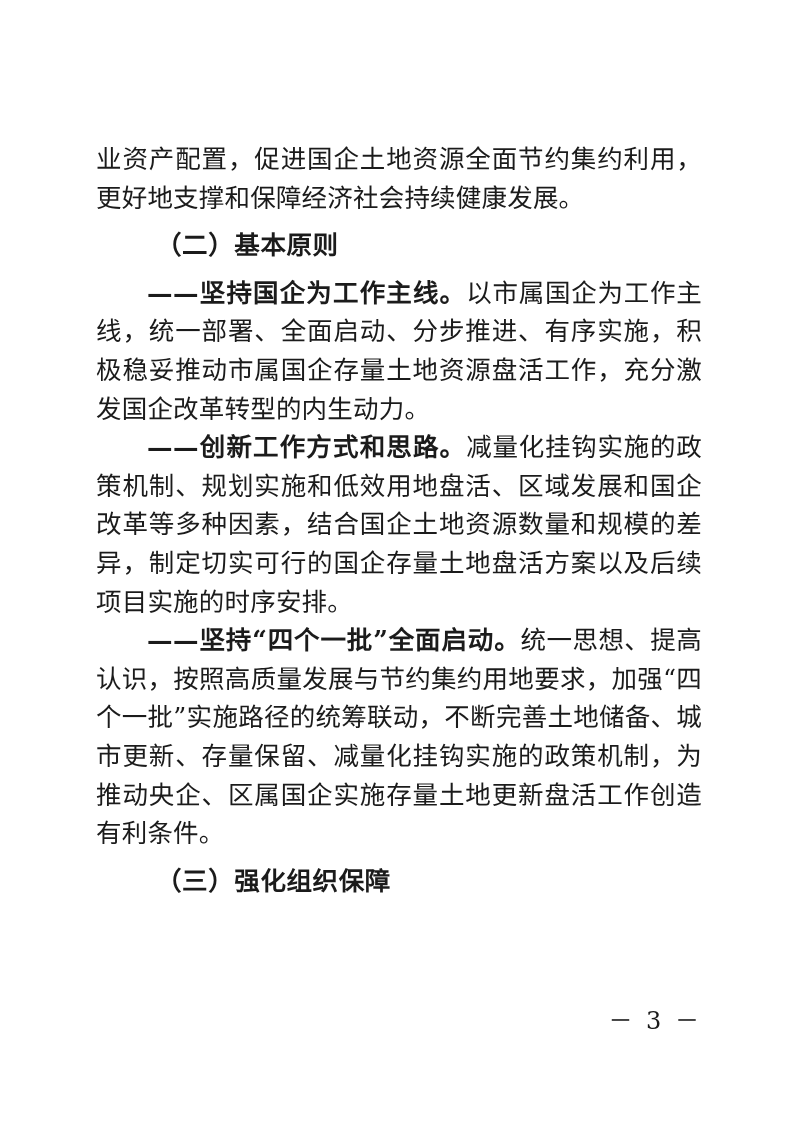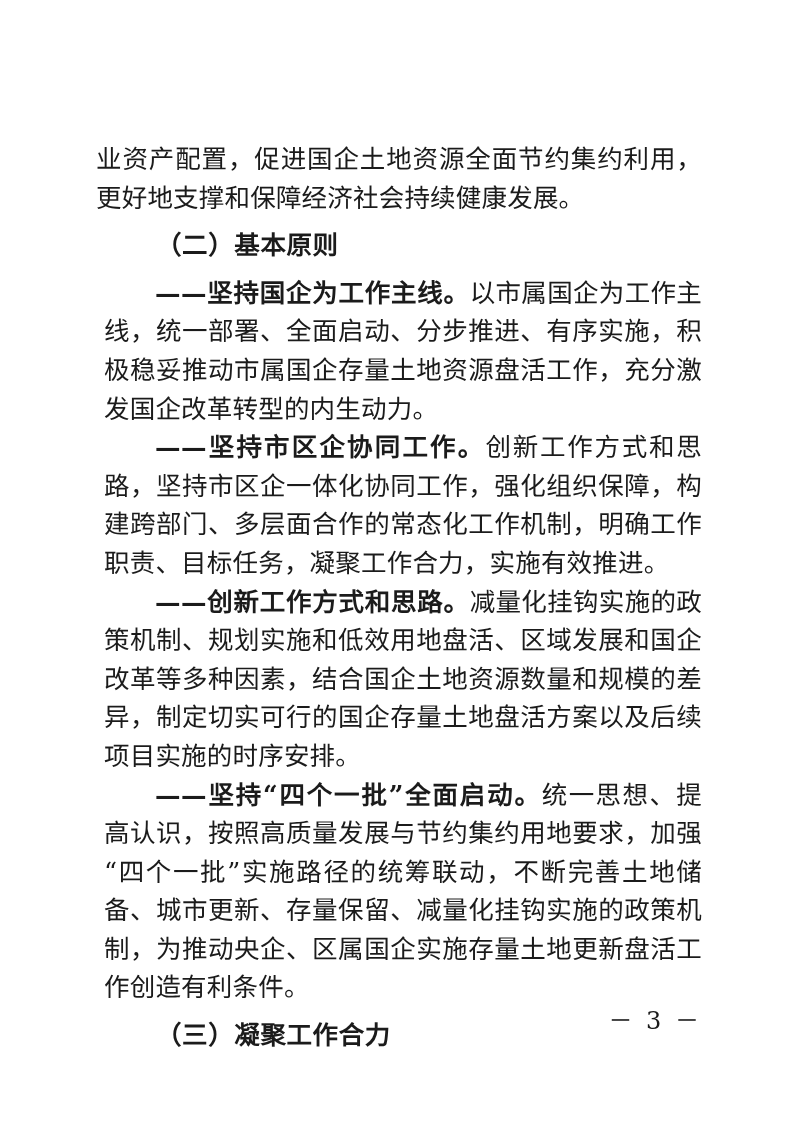--- a/index.html
+++ b/index.html
@@ -32,21 +32,20 @@
     line-height: 38.6px;
     text-align: justify;
     text-align-last: left;
     text-justify: inter-ideograph;
     letter-spacing: 0.2px;
     white-space: pre-wrap;
     word-break: break-all;
   }
   .para.indent {
     text-indent: 2em;
-    margin-left: 8px;
   }
   .heading {
     margin: 9px;
     font-size: 25.5px;
     line-height: 38.6px;
     font-weight: bold;
     text-indent: 2em;
     letter-spacing: 0.6px;
     white-space: pre-wrap;
   }
@@ -73,26 +72,25 @@
 <div class="page">
 
   <div class="text-block">
 
     <p class="para">业资产配置，促进国企土地资源全面节约集约利用，更好地支撑和保障经济社会持续健康发展。</p>
 
     <p class="heading">（二）基本原则</p>
 
     <p class="para indent"><span class="lead">——坚持国企为工作主线。</span><span>以市属国企为工作主线，统一部署、全面启动、分步推进、有序实施，积极稳妥推动市属国企存量土地资源盘活工作，充分激发国企改革转型的内生动力。</span></p>
 
-    <p class="para indent"><span class="lead">——坚持市区企协同工作。</span><span>创新工作方式和思路，坚持市区企一体化协同工作，强化组织保障，构建跨部门、多层面合作的常态化工作机制，明确工作职责、目标任务，凝聚工作合力，实施有效推进。</span></p>
 
     <p class="para indent"><span class="lead">——创新工作方式和思路。</span><span>减量化挂钩实施的政策机制、规划实施和低效用地盘活、区域发展和国企改革等多种因素，结合国企土地资源数量和规模的差异，制定切实可行的国企存量土地盘活方案以及后续项目实施的时序安排。</span></p>
 
     <p class="para indent"><span class="lead">——坚持“四个一批”全面启动。</span><span>统一思想、提高认识，按照高质量发展与节约集约用地要求，加强“四个一批”实施路径的统筹联动，不断完善土地储备、城市更新、存量保留、减量化挂钩实施的政策机制，为推动央企、区属国企实施存量土地更新盘活工作创造有利条件。</span></p>
 
-    <p class="heading">（三）凝聚工作合力</p>
+    <p class="heading">（三）强化组织保障</p>
 
 
   </div>
 
   <div class="page-footer">－ 3 －</div>
 
 </div>
 
 </body></html>

